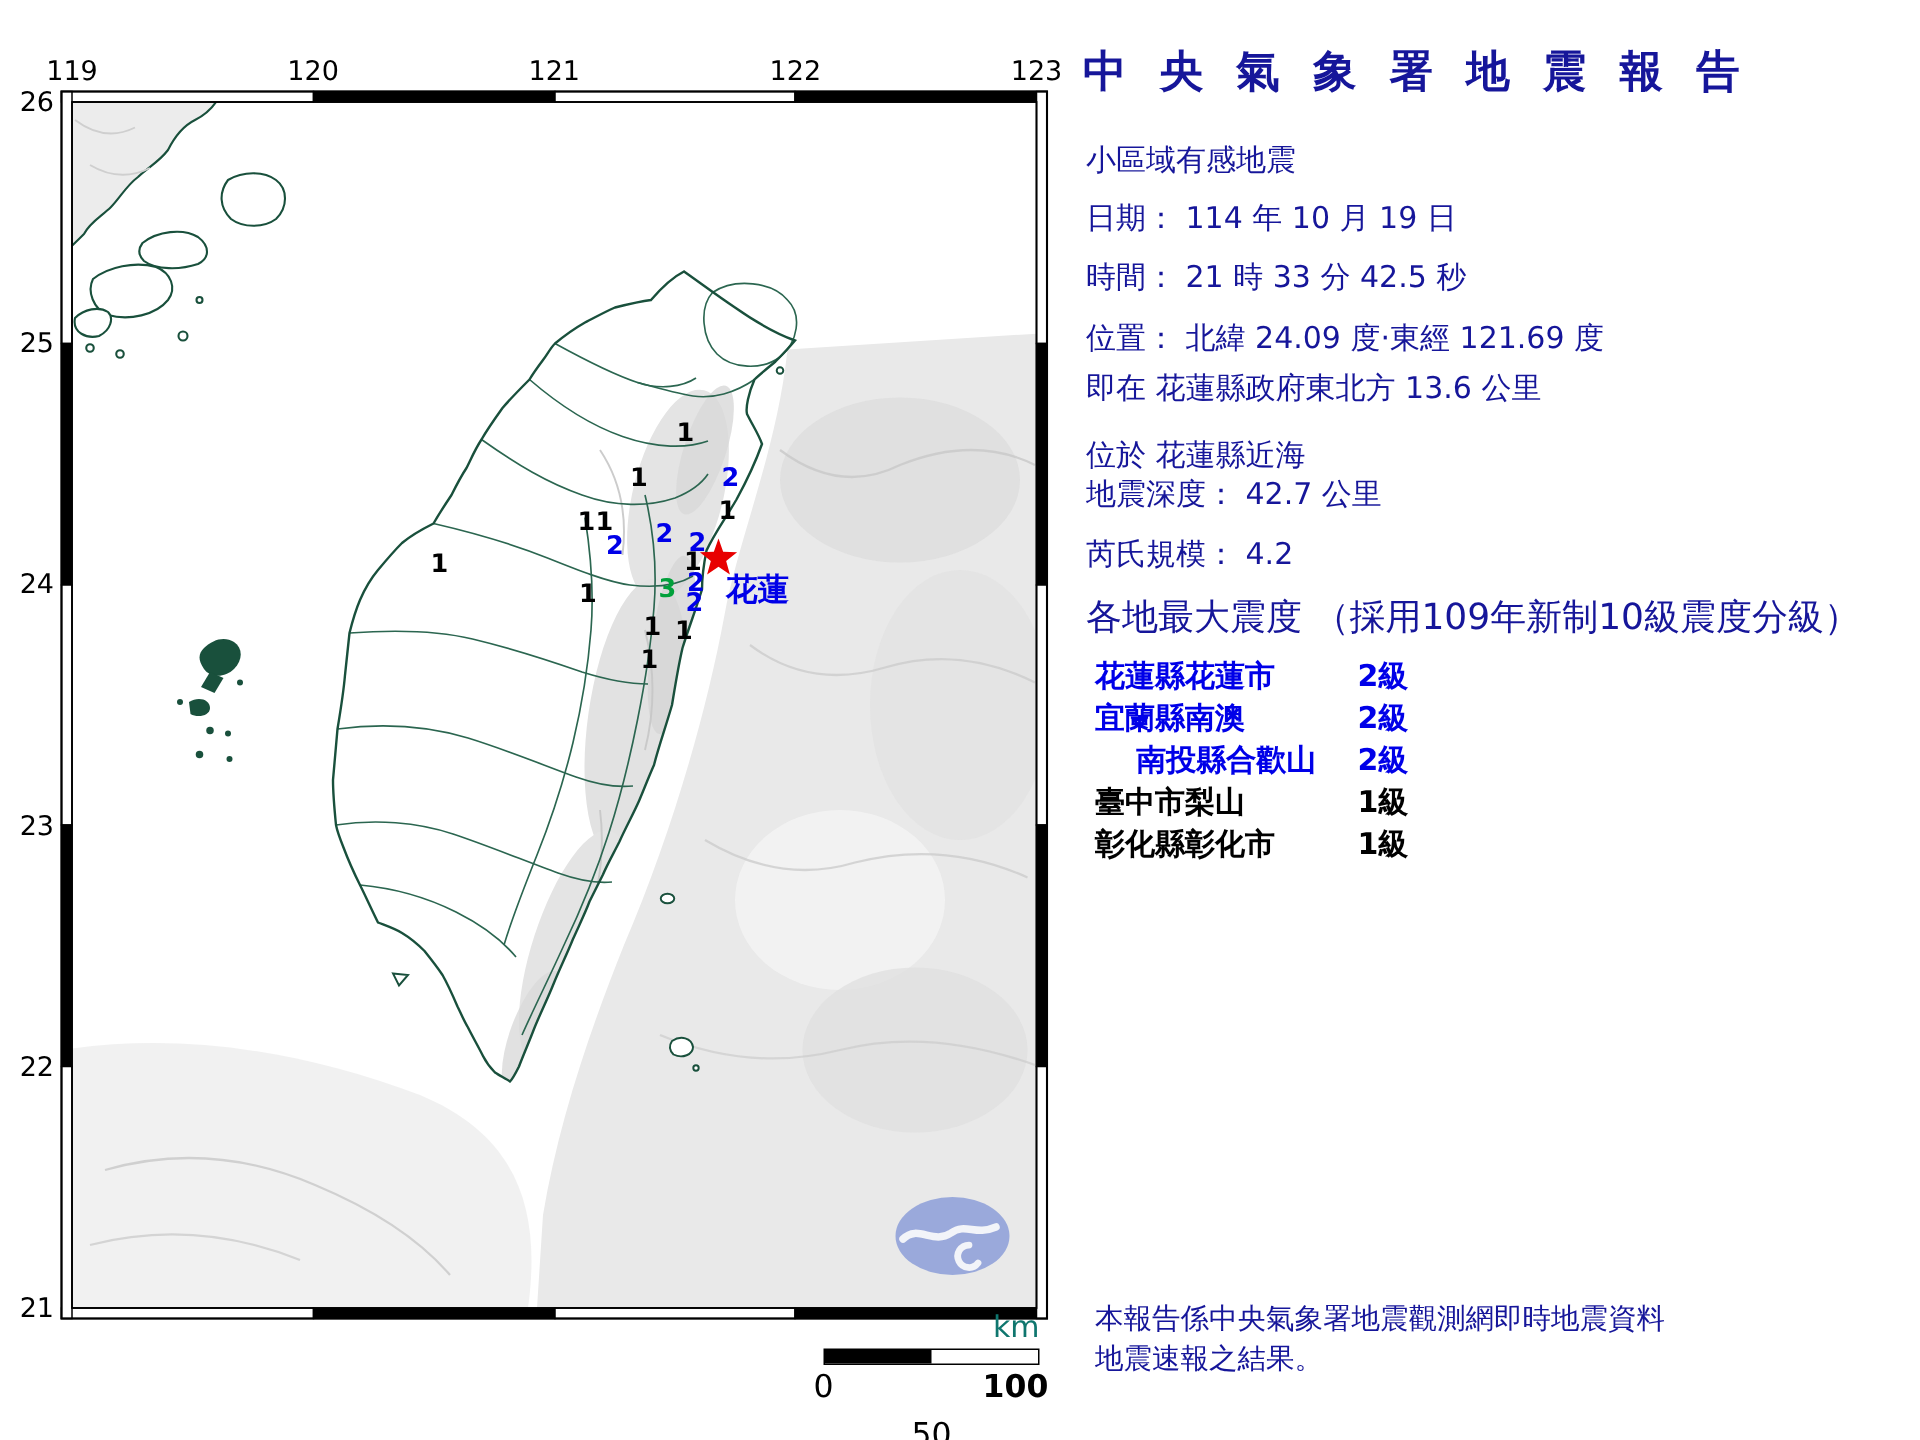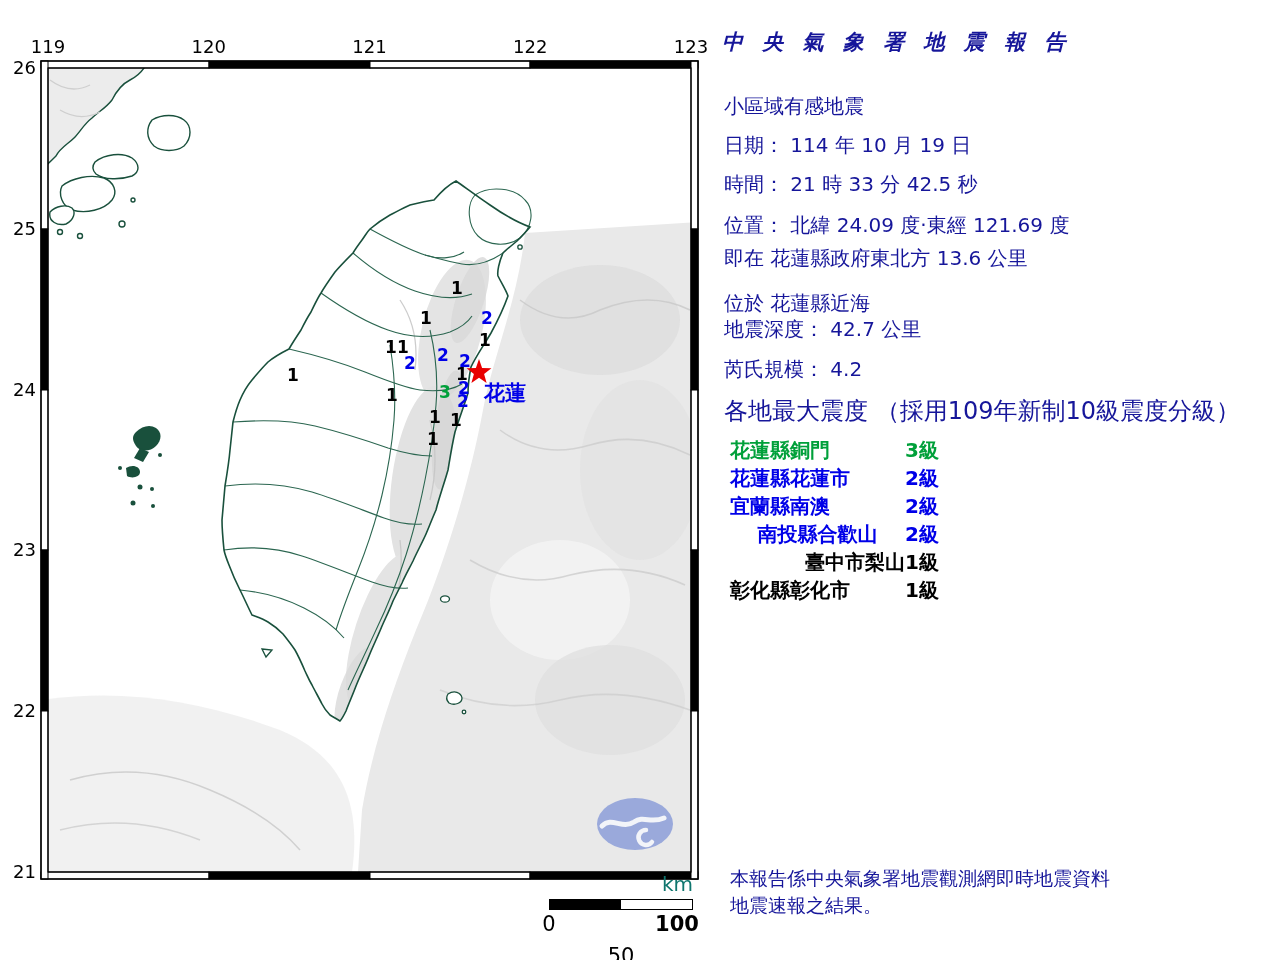--- a/index.html
+++ b/index.html
@@ -1,20 +1,20 @@
 <!DOCTYPE html>
 <html><head>
 <meta charset="utf-8">
 <style>
   html,body{margin:0;padding:0;background:#fff;}
   #page{position:relative;width:1280px;height:960px;background:#fff;overflow:hidden;
         font-family:"DejaVu Sans",sans-serif;}
   
   .panel{position:absolute;left:722px;top:0;width:552px;color:#16169a;}
-  .title{position:absolute;left:0;top:28px;font-size:21px;font-weight:bold;letter-spacing:6px;white-space:nowrap;font-style:italic;}
+  .title{position:absolute;left:0;top:28px;font-size:29px;font-weight:bold;letter-spacing:6px;white-space:nowrap;}
   .subtitle{position:absolute;left:2px;top:93px;font-size:20px;}
   .iline{position:absolute;left:2px;font-size:20px;white-space:nowrap;}
   .int-header{position:absolute;left:2px;top:395px;font-size:24px;white-space:nowrap;}
   #intensity-list{position:absolute;left:8px;top:436px;width:320px;}
   .irow{display:flex;height:28px;font-size:20px;font-weight:bold;line-height:28px;}
   .irow .loc{width:175px;}
   .footer1{position:absolute;left:8px;top:866px;font-size:19px;white-space:nowrap;}
   .footer2{position:absolute;left:8px;top:893px;font-size:19px;white-space:nowrap;}
   
   #mapsvg{position:absolute;left:0;top:0;}
@@ -208,37 +208,33 @@
     <div class="iline" style="top:132px">日期：  114 年 10 月 19 日</div>
     <div class="iline" style="top:171px">時間：  21 時 33 分 42.5 秒</div>
     <div class="iline" style="top:212px">位置：  北緯 24.09 度·東經 121.69 度</div>
     <div class="iline" style="top:245px">即在 花蓮縣政府東北方 13.6 公里</div>
     <div class="iline" style="top:290px">位於 花蓮縣近海</div>
     <div class="iline" style="top:316px">地震深度：  42.7 公里</div>
     <div class="iline" style="top:356px">芮氏規模：  4.2</div>
     <div class="int-header">各地最大震度 （採用109年新制10級震度分級）</div>
     <div id="intensity-list">
         <div class="irow">
-          <span class="loc" style="color: rgb(0, 160, 58);">花蓮縣銅門</span>
-          <span class="lvl" style="color: rgb(0, 160, 58);">3級</span>
-        </div>
-        <div class="irow">
           <span class="loc" style="color: rgb(0, 0, 232);">花蓮縣花蓮市</span>
           <span class="lvl" style="color: rgb(0, 0, 232);">2級</span>
         </div>
         <div class="irow">
           <span class="loc" style="color: rgb(0, 0, 232);">宜蘭縣南澳</span>
           <span class="lvl" style="color: rgb(0, 0, 232);">2級</span>
         </div>
         <div class="irow">
           <span class="loc" style="color: rgb(0, 0, 232); text-align: center;">南投縣合歡山</span>
           <span class="lvl" style="color: rgb(0, 0, 232);">2級</span>
         </div>
         <div class="irow">
-          <span class="loc" style="color: rgb(0, 0, 0); text-align: right;">臺中市梨山</span>
+          <span class="loc" style="color: rgb(0, 0, 0);">臺中市梨山</span>
           <span class="lvl" style="color: rgb(0, 0, 0);">1級</span>
         </div>
         <div class="irow">
           <span class="loc" style="color: rgb(0, 0, 0);">彰化縣彰化市</span>
           <span class="lvl" style="color: rgb(0, 0, 0);">1級</span>
         </div>
       </div>
     <div class="footer1">本報告係中央氣象署地震觀測網即時地震資料</div>
     <div class="footer2">地震速報之結果。</div>
   </div>

